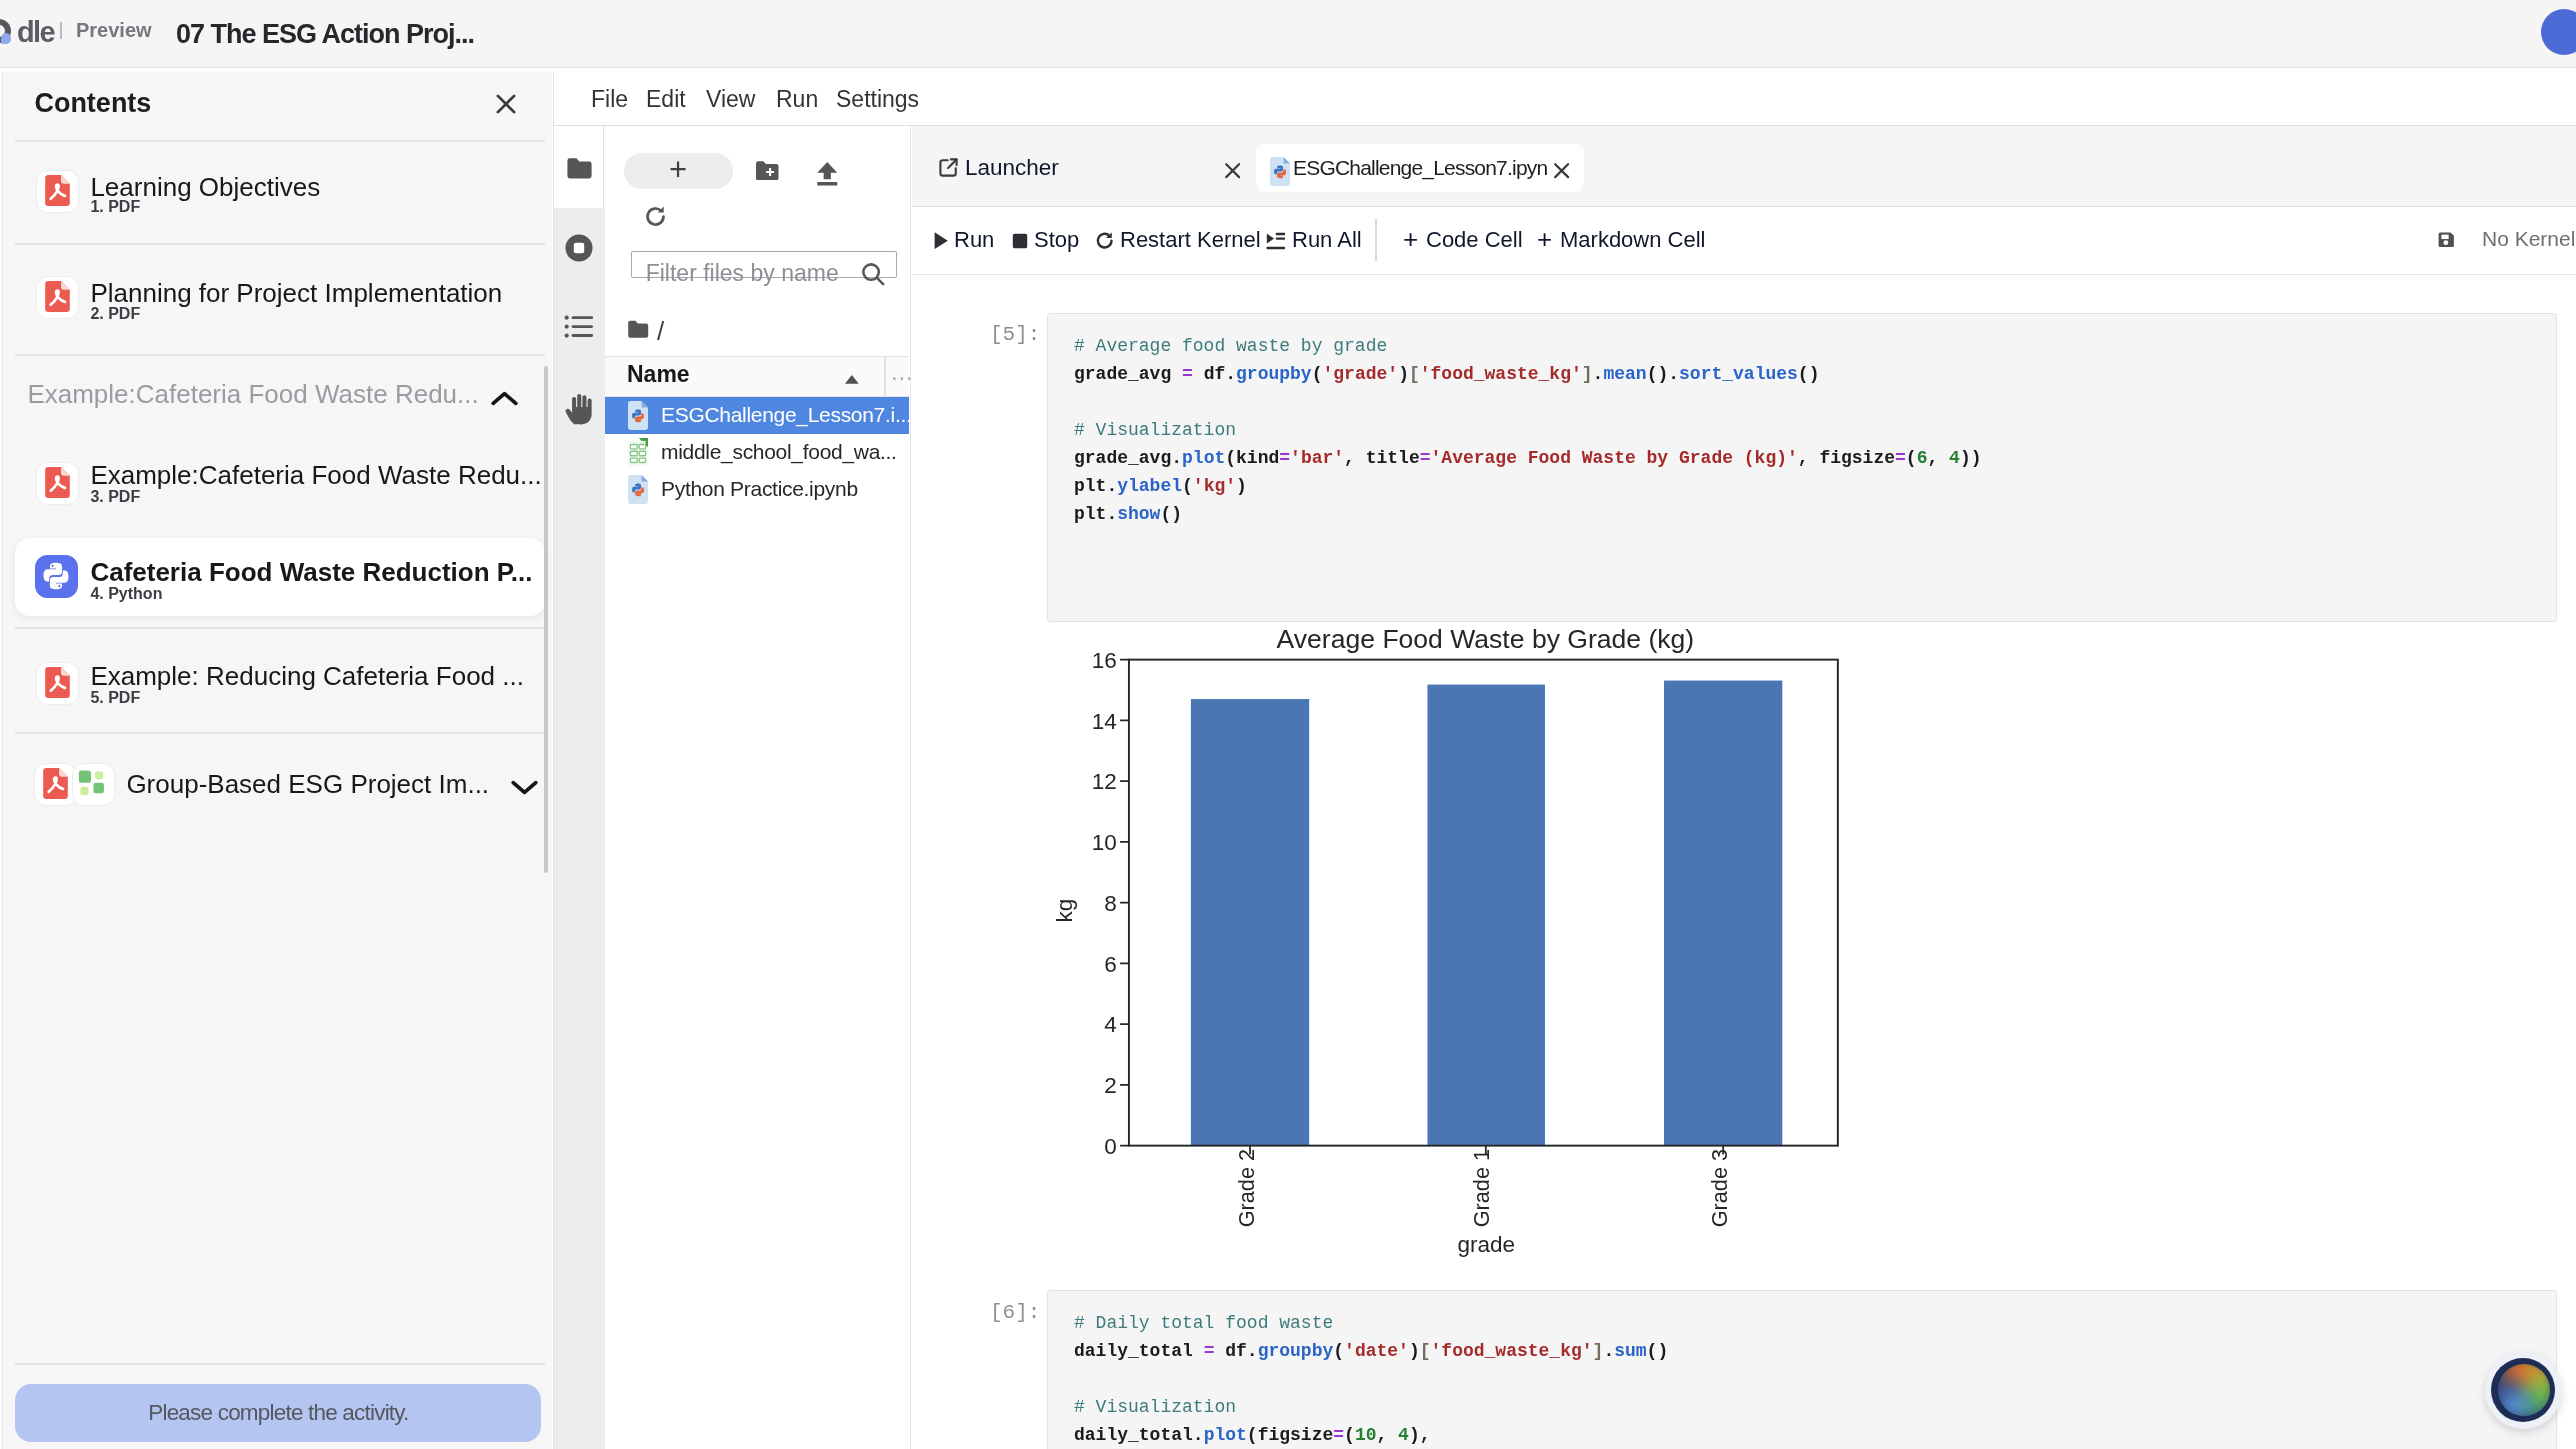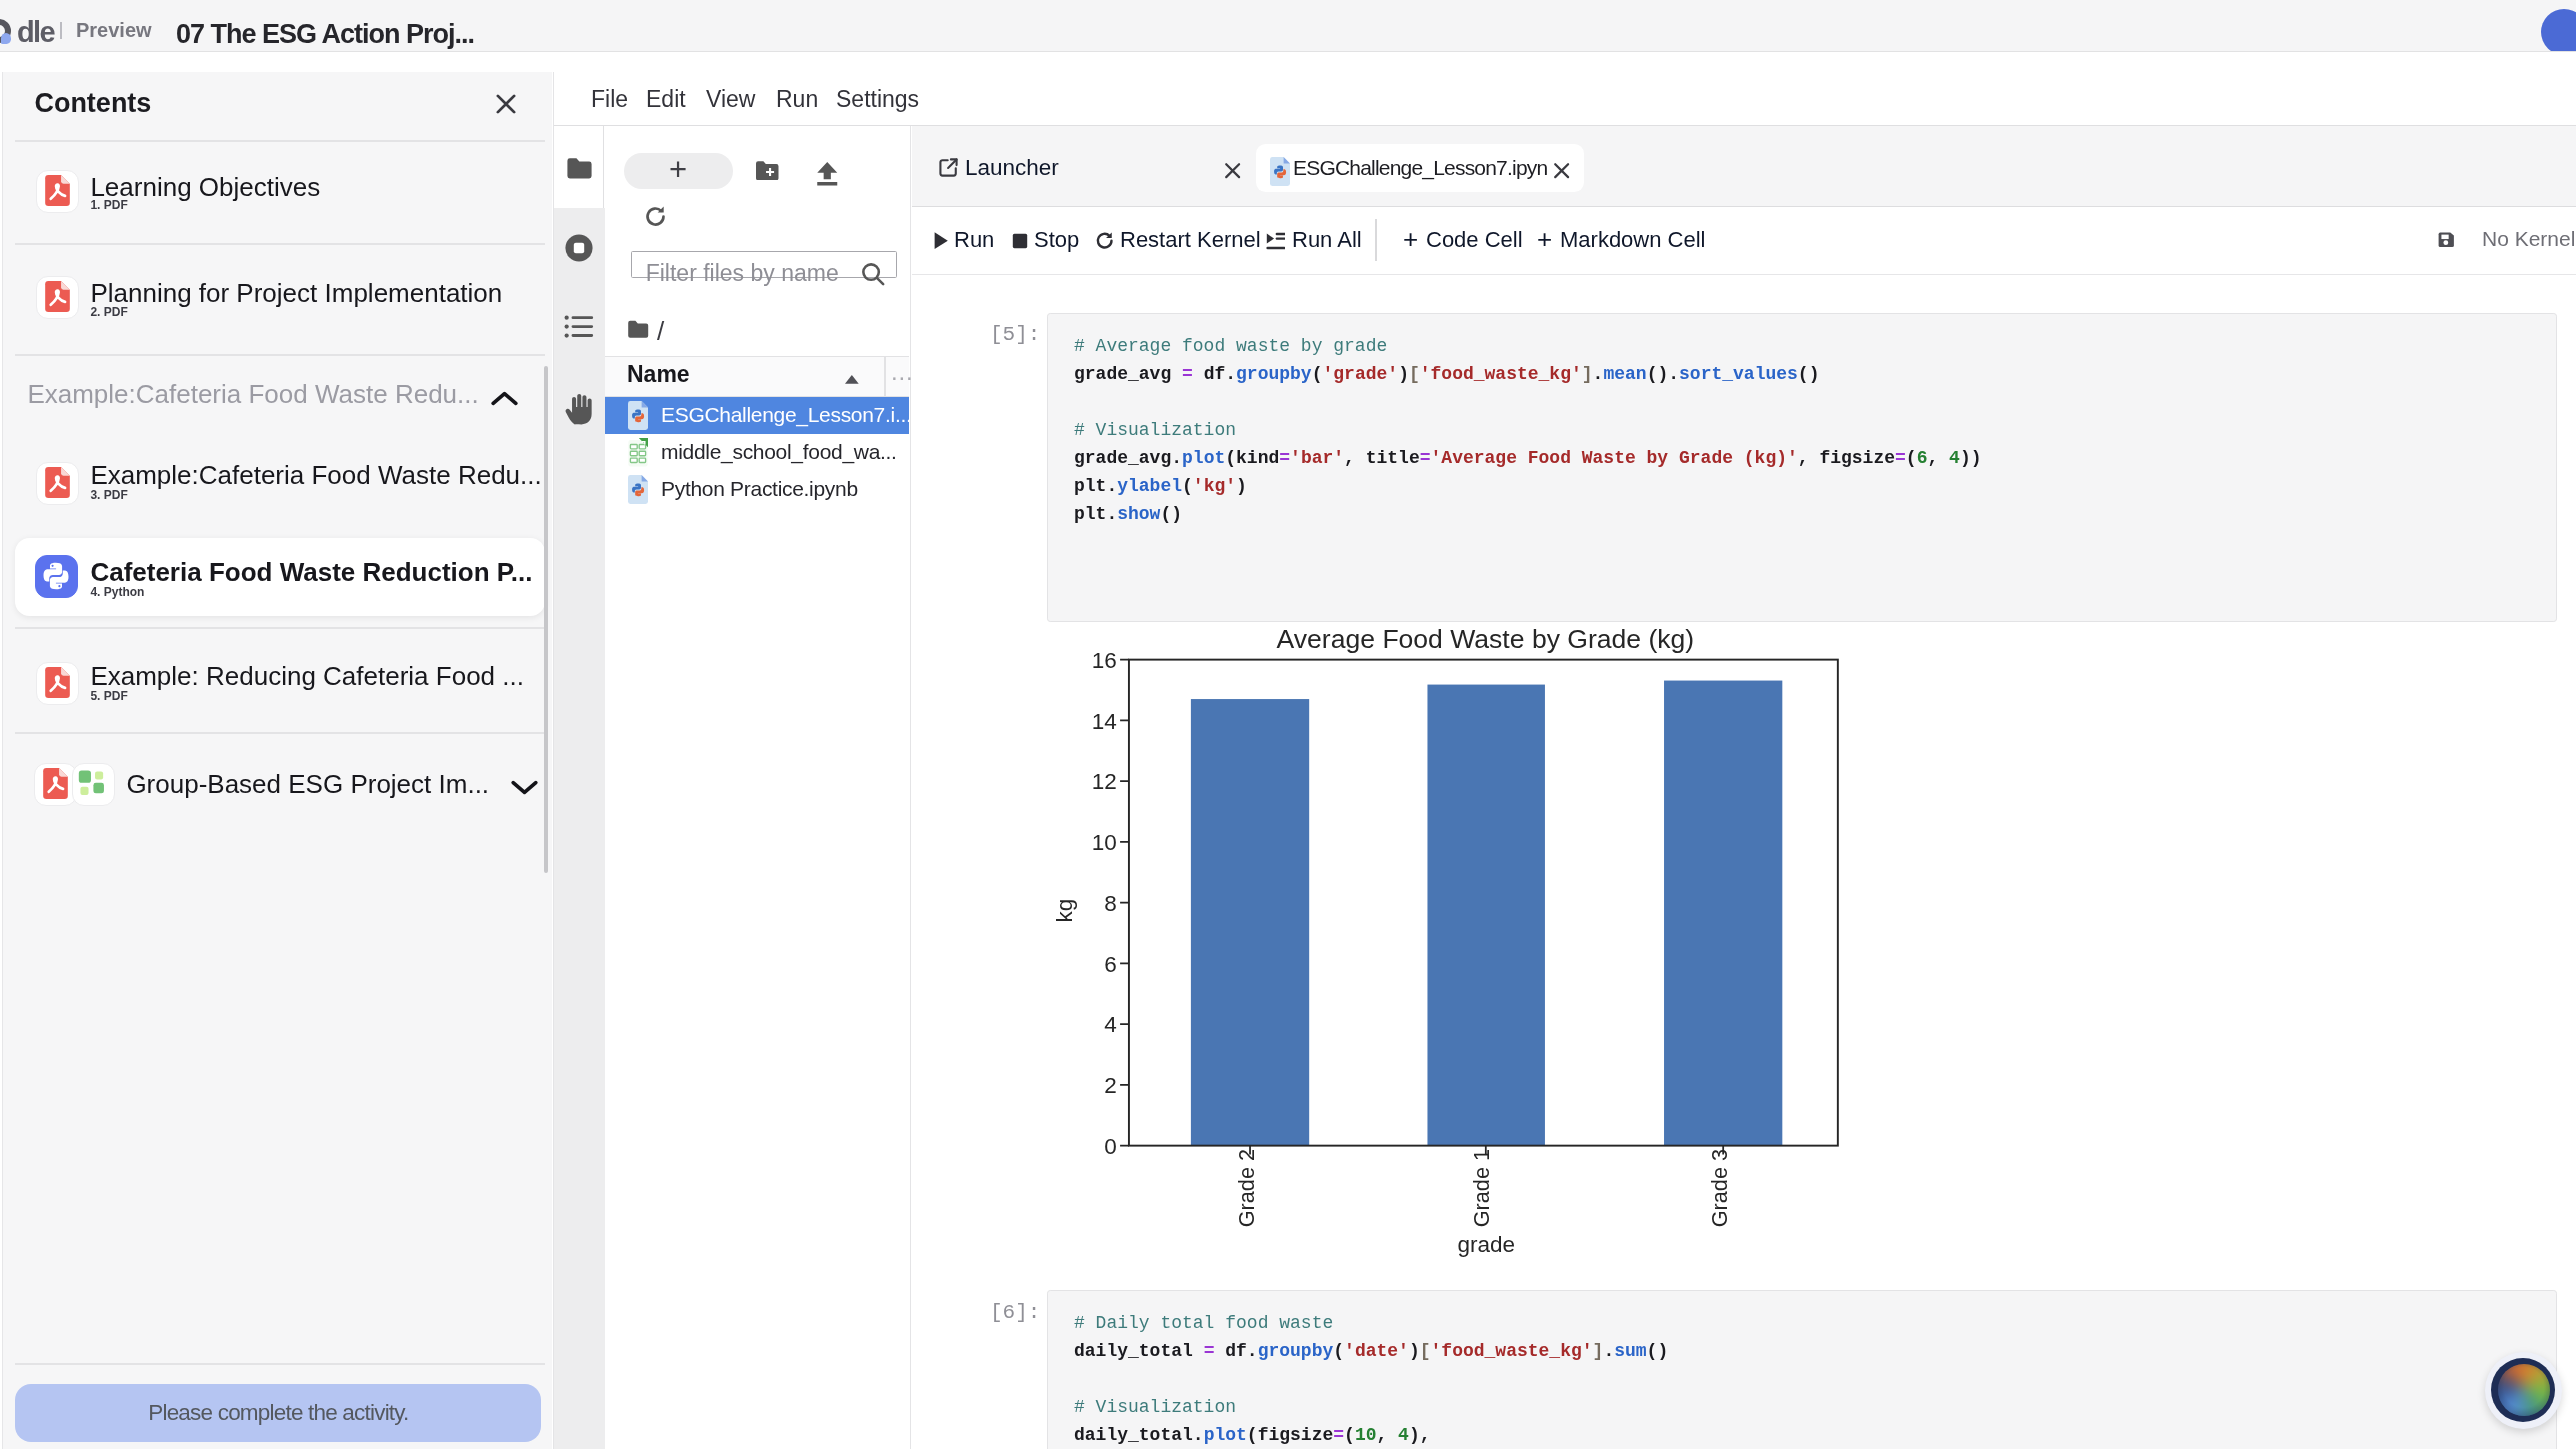--- a/index.html
+++ b/index.html
@@ -2,36 +2,36 @@
 <html style="font-size:13px"><head>
 <meta charset="utf-8">
 <style>
   * { margin:0; padding:0; box-sizing:border-box; }
   html,body { width:2576px; height:1449px; background:#fff; font-family:"Liberation Sans", sans-serif; overflow:hidden; }
   .abs { position:absolute; }
   #page { position:relative; width:2576px; height:1449px; overflow:hidden; }
   svg { display:block; }
 
   
-  #topbar { left:0; top:0; width:2576px; height:52px; background:#f5f5f6; border-bottom:1.6px solid #e2e2e3; overflow:hidden; }
+  #topbar { left:0; top:0; width:2576px; height:68px; background:#f5f5f6; border-bottom:1.6px solid #e2e2e3; overflow:hidden; }
   #logo-dle { left:17px; top:16px; font-size:29px; font-weight:700; color:#5d5d66; letter-spacing:-1.6px; }
   #logo-bubble { left:0.8px; top:33px; width:10.5px; height:11.3px; background:#8ea8ef; border-radius:50% 50% 45% 15%; }
   #logo-ring { left:-13px; top:18.5px; width:24px; height:24px; border-radius:50%; border:6.4px solid #56565e; background:#f5f5f6;}
   #top-sep { left:60px; top:22px; width:1.6px; height:17px; background:#bcbcc2; }
   #top-preview { left:76px; top:19.3px; font-size:20px; font-weight:700; color:#77777f; }
   #top-title { left:176px; top:19.3px; font-size:27px; font-weight:700; color:#26262b; letter-spacing:-1px;}
   #top-avatar { left:2541px; top:8.9px; width:46px; height:46px; border-radius:50%; background:#4b6ad5; }
 
   
   #lpanel { left:2.4px; top:72px; width:550px; height:1377px; background:#f6f6f7; border-left:0.8px solid #e6e6e8; overflow:hidden; }
   .lp-sep { position:absolute; left:11.3px; width:530px; height:1.6px; background:#e3e3e5; }
   #lp-title { left:31px; top:16px; font-size:27px; font-weight:700; color:#1c1c21; }
   .icbox { position:absolute; width:43px; height:43px; background:#fff; border:1.6px solid #ececee; border-radius:12px; }
   .item-title { position:absolute; left:87px; font-size:26px; font-weight:500; color:#17171c; white-space:nowrap; }
-  .item-sub { position:absolute; left:87px; font-size:12px; font-weight:700; color:#3c3c44; }
+  .item-sub { position:absolute; left:87px; font-size:16px; font-weight:700; color:#3c3c44; }
   .sec-head { position:absolute; left:24px; font-size:26px; font-weight:400; color:#9b9ba3; }
   #sel-card { left:11.3px; top:466px; width:530px; height:78px; background:#fff; border-radius:14.5px; box-shadow:0 1.6px 6.4px rgba(0,0,0,0.07); }
   #lp-btn { left:12px; top:1312px; width:526px; height:58px; border-radius:16px; background:#b5c5f2; text-align:center; line-height:58px; font-size:22.5px; letter-spacing:-0.8px; color:#54585f; }
   #lp-scroll { left:544px; top:366px; width:4px; height:507px; background:#c6c6c9; border-radius:2.4px;}
 
   
   #jl { left:553px; top:72px; width:2023px; height:1377px; background:#fff; border-left:0.8px solid #e4e4e6; }
   .menu-item { position:absolute; top:13.7px; height:29px; font-size:23px; color:#33333a; }
   #menubar-sep { left:0px; top:53px; width:2023px; height:0.8px; background:#dfdfe1; }
   #strip-gray { left:0px; top:136px; width:51px; height:1241px; background:#ededee; }

